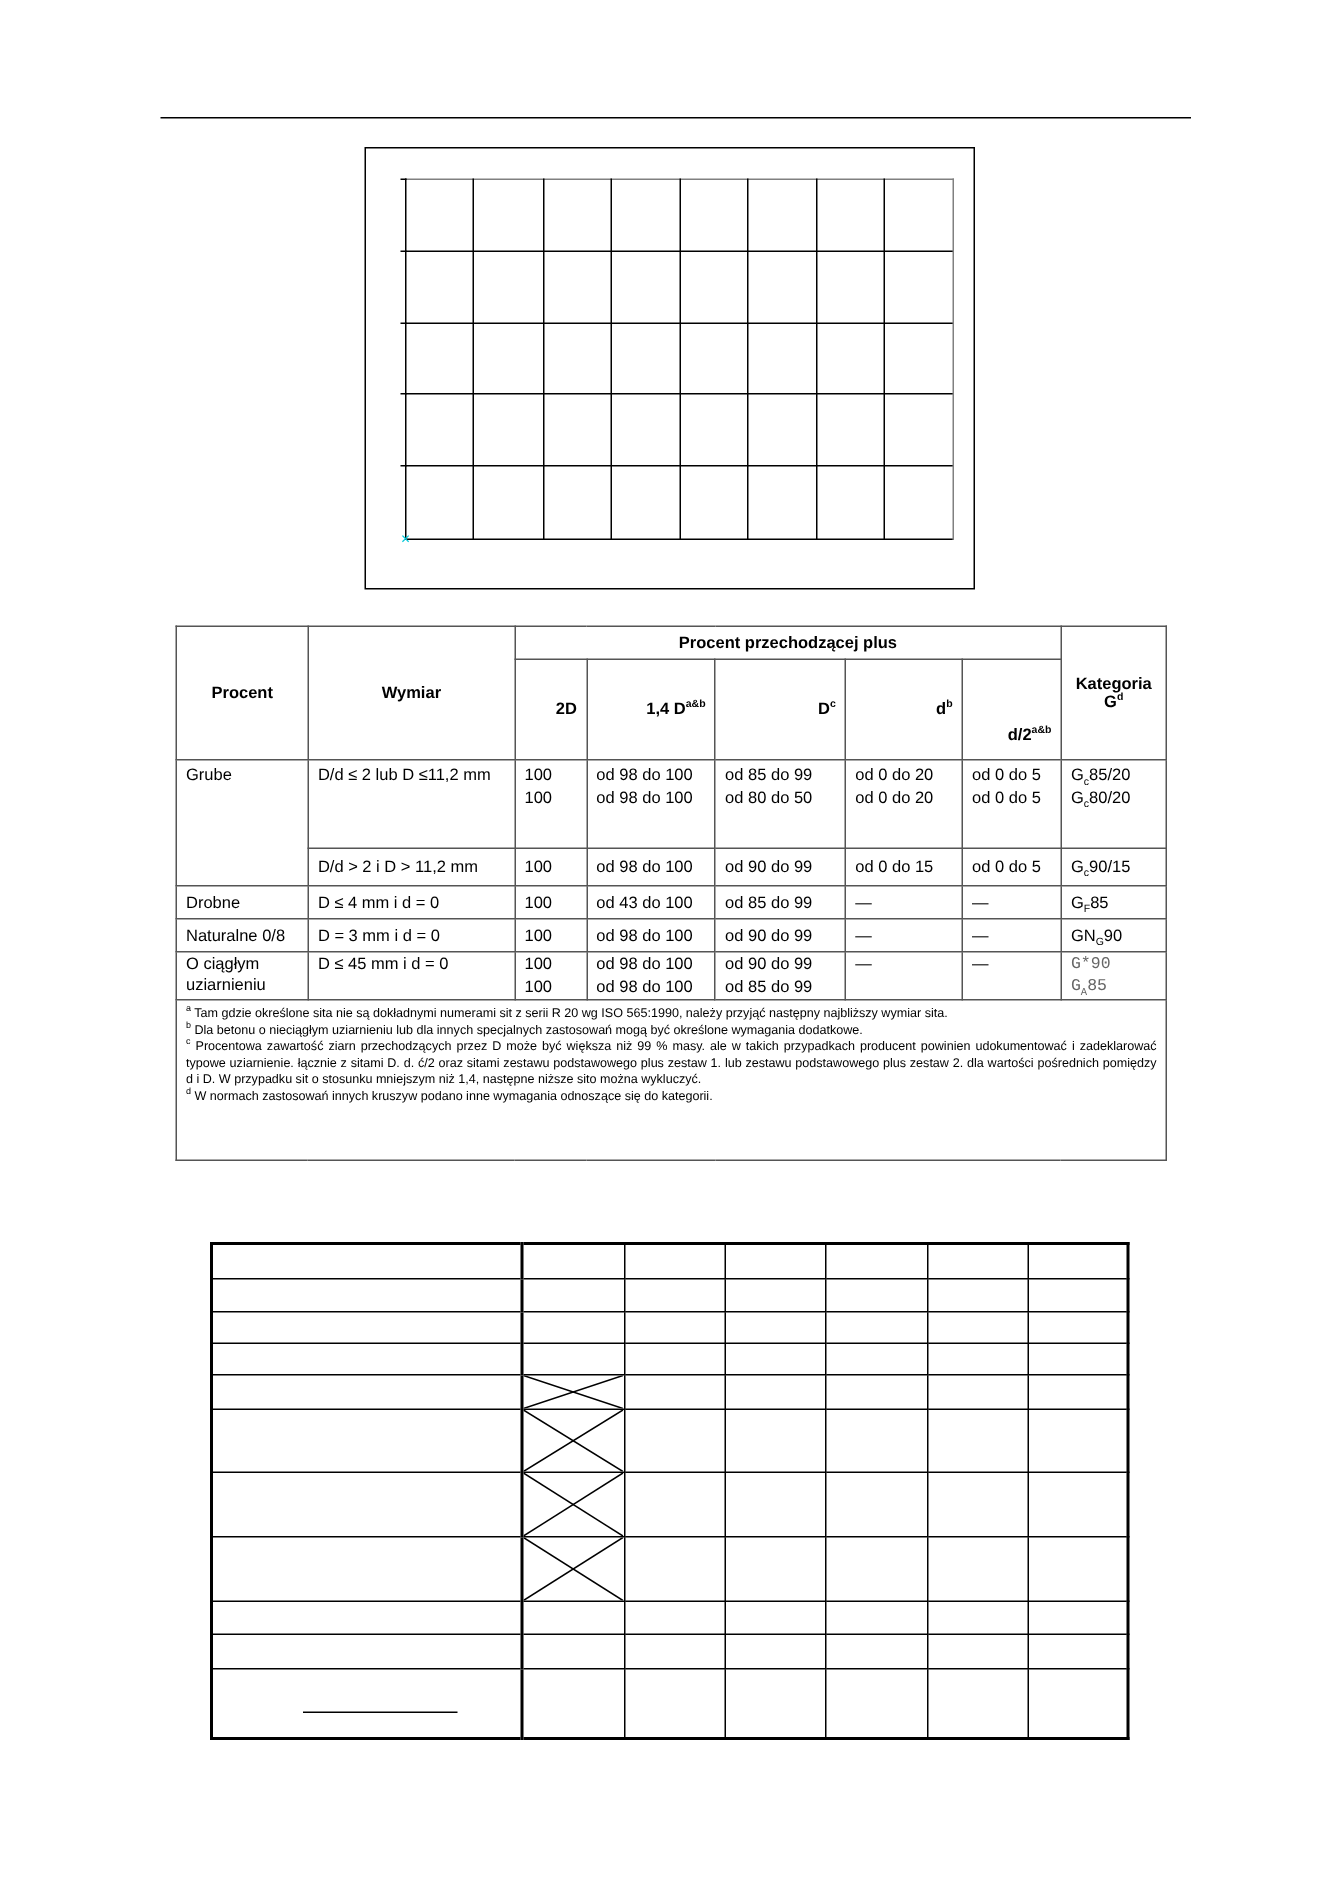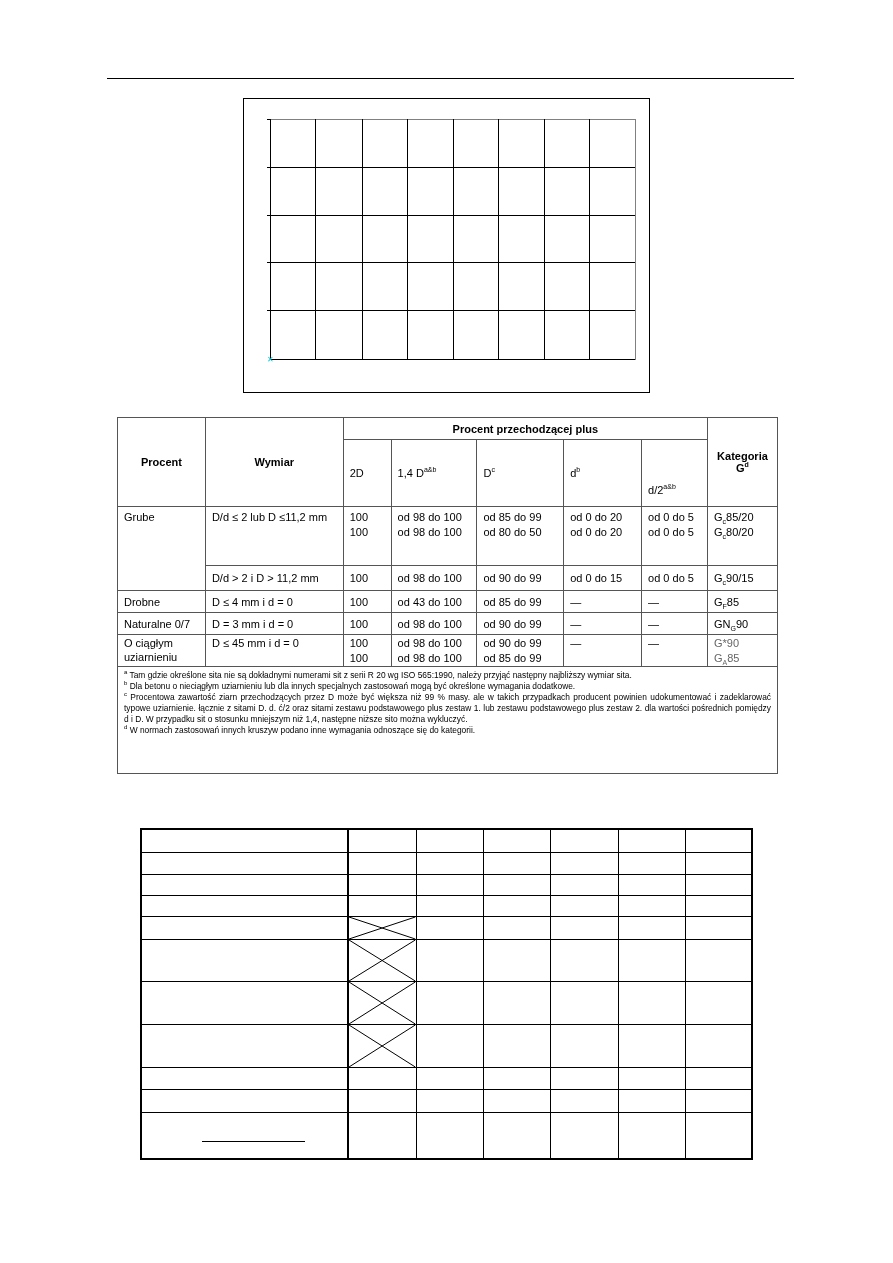--- a/index.html
+++ b/index.html
@@ -13,25 +13,25 @@
   .plot { left:270px; top:119px; width:366px; height:241px; }
   .hline { position:absolute; left:0; width:100%; height:0; border-top:1px solid #000; }
   .vline { position:absolute; top:0; height:100%; width:0; border-left:1px solid #000; }
   .tick-y { position:absolute; width:4px; height:0; border-top:1px solid #000; left:-3px; }
   .origin-marker { position:absolute; left:-3px; bottom:-3px; width:6px; height:6px; color:#00c8d8; font-size:8px; line-height:6px; text-align:center; }
 
   
   table.spec { position:absolute; left:117px; top:417px; width:661px; border-collapse:collapse; font-size:11px; }
   table.spec td, table.spec th { border:1px solid #555; padding:0 6px; vertical-align:top; }
   table.spec th { font-weight:bold; vertical-align:middle; text-align:center; }
-  table.spec td.center { text-align:left; vertical-align:middle; font-weight:normal; }
+  table.spec td.center { text-align:right; vertical-align:middle; font-weight:bold; }
   sup { font-size:7px; vertical-align:super; line-height:0; }
   sub { font-size:7px; vertical-align:sub; line-height:0; }
   .cell-lines div { line-height:15px; }
-  .gray { color:#666; }
+  .gray { color:#666;font-family:Liberation Mono, monospace; }
   .footnotes { font-size:8.4px; line-height:11px; padding:3px 6px !important; text-align:justify; }
   .footnotes p { margin:0; }
   .footnotes sup { font-size:6px; }
 
   
   table.blank { position:absolute; left:140px; top:828px; width:613px; border-collapse:collapse; }
   table.blank td { border:1px solid #000; padding:0; position:relative; }
   table.blank { border:2px solid #000; }
   .thick-top td { border-top:3px solid #000; }
   .col1 { border-right:2px solid #000 !important; }
@@ -147,21 +147,21 @@
     <td style="vertical-align:middle">D ≤ 4 mm i d = 0</td>
     <td style="vertical-align:middle">100</td>
     <td style="vertical-align:middle">od 43 do 100</td>
     <td style="vertical-align:middle">od 85 do 99</td>
     <td style="vertical-align:middle">—</td>
     <td style="vertical-align:middle">—</td>
     <td style="vertical-align:middle"><span>G</span><sub>F</sub><span>85</span></td>
   </tr>
 
   <tr style="height:22px">
-    <td style="vertical-align:middle">Naturalne 0/7</td>
+    <td style="vertical-align:middle">Naturalne 0/8</td>
     <td style="vertical-align:middle">D = 3 mm i d = 0</td>
     <td style="vertical-align:middle">100</td>
     <td style="vertical-align:middle">od 98 do 100</td>
     <td style="vertical-align:middle">od 90 do 99</td>
     <td style="vertical-align:middle">—</td>
     <td style="vertical-align:middle">—</td>
     <td style="vertical-align:middle"><span>GN</span><sub>G</sub><span>90</span></td>
   </tr>
 
   <tr style="height:21px">

